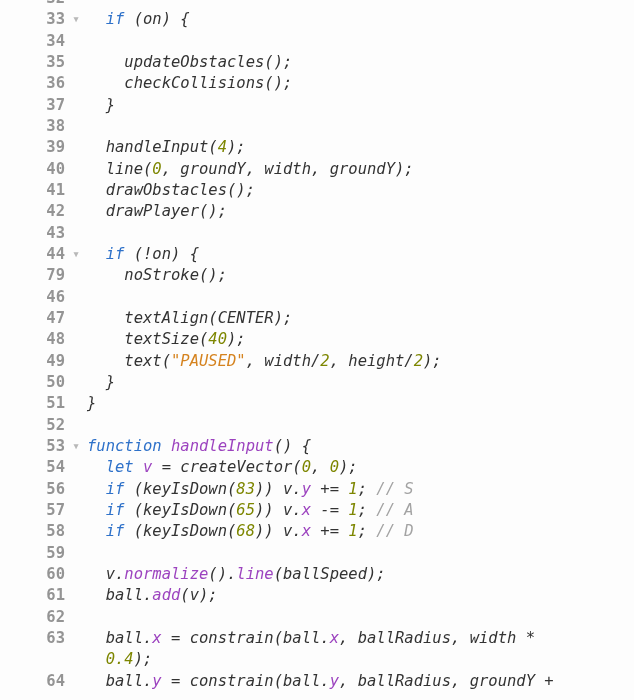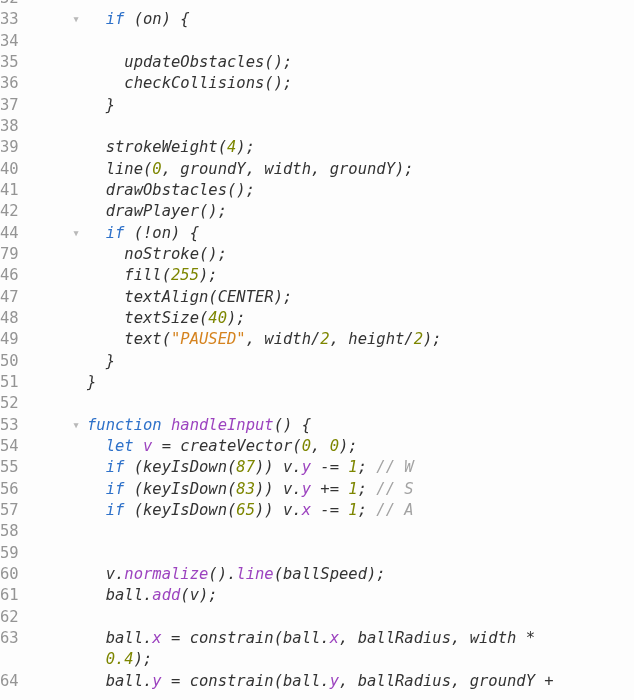--- a/index.html
+++ b/index.html
@@ -8,23 +8,24 @@
     background:var(--background,#fdfdfd);
     font-family:"DejaVu Sans Mono","Liberation Mono",monospace;
   }
   #editor{
     position:relative;width:634px;height:700px;overflow:hidden;
     font-size:15.5px;line-height:21.333px;color:var(--text,#333);
   }
   #lines{position:absolute;left:0;top:-12px;right:0;}
   .row{display:flex;height:21.333px;}
   .ln{
-    flex:none;width:65px;text-align:left;
+    flex:none;width:65px;text-align:right;
     color:var(--line_number,#949494);user-select:none;
     white-space:pre;
+    font-weight:bold;
   }
   .fold{
     flex:none;width:22px;text-align:center;
     color:var(--fold_arrow,#b8b8b8);
     font-size:8.5px;line-height:21.333px;user-select:none;
   }
   .code{flex:1 1 auto;white-space:pre;font-style:italic;}
   .tk-t{color:var(--text,#333333);}
   .tk-k{color:var(--keyword,#2e71c9);}
   .tk-d{color:var(--definition,#9c43bf);}
@@ -67,51 +68,55 @@
         <span class="fold"></span>
         <span class="code"><span class="tk-t">  }</span></span>
       </div>
       <div class="row">
         <span class="ln">38</span>
         <span class="fold"></span>
       </div>
       <div class="row">
         <span class="ln">39</span>
         <span class="fold"></span>
-        <span class="code"><span class="tk-t">  strokeWeight(</span><span class="tk-n">4</span><span class="tk-t">);</span></span>
+        <span class="code"><span class="tk-t">  handleInput(</span><span class="tk-n">4</span><span class="tk-t">);</span></span>
       </div>
       <div class="row">
         <span class="ln">40</span>
         <span class="fold"></span>
         <span class="code"><span class="tk-t">  line(</span><span class="tk-n">0</span><span class="tk-t">, groundY, width, groundY);</span></span>
       </div>
       <div class="row">
         <span class="ln">41</span>
         <span class="fold"></span>
         <span class="code"><span class="tk-t">  drawObstacles();</span></span>
       </div>
       <div class="row">
         <span class="ln">42</span>
         <span class="fold"></span>
         <span class="code"><span class="tk-t">  drawPlayer();</span></span>
+      </div>
+      <div class="row">
+        <span class="ln">43</span>
+        <span class="fold"></span>
+        <span class="code"></span>
       </div>
       <div class="row">
         <span class="ln">44</span>
         <span class="fold">▼</span>
         <span class="code"><span class="tk-t">  </span><span class="tk-k">if</span><span class="tk-t"> (!on) {</span></span>
       </div>
       <div class="row">
         <span class="ln">79</span>
         <span class="fold"></span>
         <span class="code"><span class="tk-t">    noStroke();</span></span>
       </div>
       <div class="row">
         <span class="ln">46</span>
         <span class="fold"></span>
-        <span class="code"><span class="tk-t">    fill(</span><span class="tk-n">255</span><span class="tk-t">);</span></span>
       </div>
       <div class="row">
         <span class="ln">47</span>
         <span class="fold"></span>
         <span class="code"><span class="tk-t">    textAlign(CENTER);</span></span>
       </div>
       <div class="row">
         <span class="ln">48</span>
         <span class="fold"></span>
         <span class="code"><span class="tk-t">    textSize(</span><span class="tk-n">40</span><span class="tk-t">);</span></span>
@@ -140,37 +145,33 @@
         <span class="ln">53</span>
         <span class="fold">▼</span>
         <span class="code"><span class="tk-k">function</span><span class="tk-t"> </span><span class="tk-d">handleInput</span><span class="tk-t">() {</span></span>
       </div>
       <div class="row">
         <span class="ln">54</span>
         <span class="fold"></span>
         <span class="code"><span class="tk-t">  </span><span class="tk-k">let</span><span class="tk-t"> </span><span class="tk-d">v</span><span class="tk-t"> = createVector(</span><span class="tk-n">0</span><span class="tk-t">, </span><span class="tk-n">0</span><span class="tk-t">);</span></span>
       </div>
       <div class="row">
-        <span class="ln">55</span>
-        <span class="fold"></span>
-        <span class="code"><span class="tk-t">  </span><span class="tk-k">if</span><span class="tk-t"> (keyIsDown(</span><span class="tk-n">87</span><span class="tk-t">)) v.</span><span class="tk-p">y</span><span class="tk-t"> -= </span><span class="tk-n">1</span><span class="tk-t">; </span><span class="tk-c">// W</span></span>
-      </div>
-      <div class="row">
         <span class="ln">56</span>
         <span class="fold"></span>
         <span class="code"><span class="tk-t">  </span><span class="tk-k">if</span><span class="tk-t"> (keyIsDown(</span><span class="tk-n">83</span><span class="tk-t">)) v.</span><span class="tk-p">y</span><span class="tk-t"> += </span><span class="tk-n">1</span><span class="tk-t">; </span><span class="tk-c">// S</span></span>
       </div>
       <div class="row">
         <span class="ln">57</span>
         <span class="fold"></span>
         <span class="code"><span class="tk-t">  </span><span class="tk-k">if</span><span class="tk-t"> (keyIsDown(</span><span class="tk-n">65</span><span class="tk-t">)) v.</span><span class="tk-p">x</span><span class="tk-t"> -= </span><span class="tk-n">1</span><span class="tk-t">; </span><span class="tk-c">// A</span></span>
       </div>
       <div class="row">
         <span class="ln">58</span>
         <span class="fold"></span>
+        <span class="code"><span class="tk-t">  </span><span class="tk-k">if</span><span class="tk-t"> (keyIsDown(</span><span class="tk-n">68</span><span class="tk-t">)) v.</span><span class="tk-p">x</span><span class="tk-t"> += </span><span class="tk-n">1</span><span class="tk-t">; </span><span class="tk-c">// D</span></span>
       </div>
       <div class="row">
         <span class="ln">59</span>
         <span class="fold"></span>
         <span class="code"></span>
       </div>
       <div class="row">
         <span class="ln">60</span>
         <span class="fold"></span>
         <span class="code"><span class="tk-t">  v.</span><span class="tk-p">normalize</span><span class="tk-t">().</span><span class="tk-p">line</span><span class="tk-t">(ballSpeed);</span></span>

